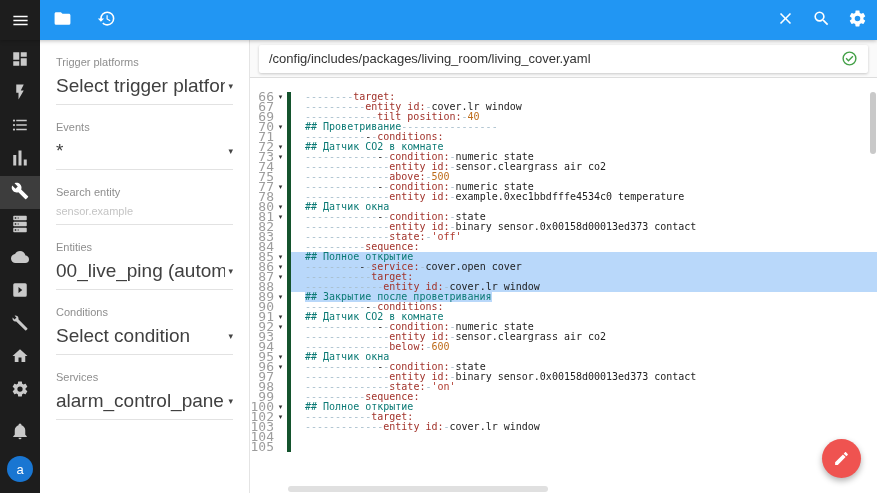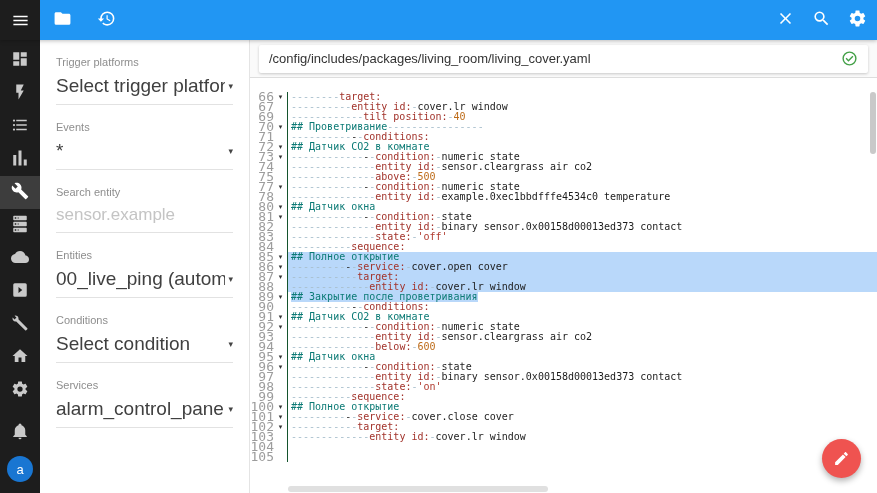--- a/index.html
+++ b/index.html
@@ -21,35 +21,35 @@
   .side-item.active svg{fill:#fff}
   .side-bell{margin-top:auto}
   .side-avatar-wrap{height:44px;display:flex;align-items:center;justify-content:center;cursor:pointer;margin-bottom:2px}
   .avatar{width:26px;height:26px;border-radius:50%;background:var(--avatar-bg,#1976d2);color:#fff;font-size:13px;display:flex;align-items:center;justify-content:center}
 
   .form-panel{position:absolute;left:40px;top:40px;bottom:0;width:210px;background:#fff;border-right:1px solid #e4e4e4;padding:16px 16px 0}
   .field{margin-bottom:16px}
   .field-label{font-size:11px;color:#8e8e8e;margin-bottom:7px}
   .field-control{display:flex;align-items:center;border-bottom:1px solid #e2e2e2;padding-bottom:7px;cursor:pointer}
   .field-value{flex:1;font-size:19px;color:#404040;white-space:nowrap;overflow:hidden}
-  .field-placeholder{flex:1;font-size:17px;color:#c4c4c4;white-space:nowrap;overflow:hidden}
+  .field-placeholder{flex:1;font-size:11px;color:#c4c4c4;white-space:nowrap;overflow:hidden}
   .caret{font-size:9px;color:#444;margin-left:3px}
 
   .main{position:absolute;left:250px;right:0;top:40px;bottom:0;background:#fff}
   .pathbar{height:38px;background:#fafafa;border-bottom:1px solid #ddd;display:flex;align-items:center;padding:0 9px}
   .path-card{flex:1;height:28px;background:#fff;border-radius:2px;box-shadow:0 1px 3px rgba(0,0,0,.2);display:flex;align-items:center;padding:0 10px}
   .path-text{flex:1;font-size:13px;color:#333}
   .check svg{width:17px;height:17px;fill:var(--check-green,#43a047)}
 
   .editor{position:absolute;left:0;right:0;top:50px;bottom:0;font-family:"DejaVu Sans Mono",monospace;font-size:10px;background:#fff;cursor:text}
   .lines{position:absolute;left:0;right:0;top:2px}
   .ed-line{display:flex;height:10px;line-height:10px;white-space:pre}
   .lnum{flex:0 0 24px;text-align:right;font-size:13px;color:#9c9c9c;cursor:pointer}
   .fold{flex:0 0 13px;text-align:center;font-size:7px;line-height:10px;color:#333;font-family:"Liberation Sans",sans-serif;cursor:pointer}
-  .codeseg{flex:1;border-left:1px solid #14532d;padding-left:3px;overflow:hidden}
+  .codeseg{flex:1;border-left:4px solid #14532d;padding-left:14px;overflow:hidden}
   .codeseg.sel-full{background:var(--selection,#b9d8fa)}
   .sel-text{background:var(--selection,#b9d8fa)}
   .tok-ws{color:var(--ws,#a9bfcd)}
   .tok-key{color:var(--key,#a2332b)}
   .tok-plain{color:var(--plain,#1c1c1c)}
   .tok-comment{color:var(--comment,#0b7a75)}
   .tok-number{color:var(--number,#bd6b18)}
   .tok-string{color:var(--string,#b03a2e)}
   .tok-meta{color:var(--meta,#333)}
   .vscroll{position:absolute;top:2px;right:1px;bottom:10px;width:6px}
@@ -257,21 +257,20 @@
         <div class="ed-line"><span class="lnum">91</span><span class="fold">▾</span><div class="codeseg"><span><span class="tok-comment">## Датчик CO2 в комнате</span></span></div></div>
         <div class="ed-line"><span class="lnum">92</span><span class="fold">▾</span><div class="codeseg"><span><span class="tok-ws">------------</span><span class="tok-meta">-</span><span class="tok-ws">-</span><span class="tok-key">condition:</span><span class="tok-ws">-</span><span class="tok-plain">numeric_state</span></span></div></div>
         <div class="ed-line"><span class="lnum">93</span><span class="fold"></span><div class="codeseg"><span><span class="tok-ws">--------------</span><span class="tok-key">entity_id:</span><span class="tok-ws">-</span><span class="tok-plain">sensor.cleargrass_air_co2</span></span></div></div>
         <div class="ed-line"><span class="lnum">94</span><span class="fold"></span><div class="codeseg"><span><span class="tok-ws">--------------</span><span class="tok-key">below:</span><span class="tok-ws">-</span><span class="tok-number">600</span></span></div></div>
         <div class="ed-line"><span class="lnum">95</span><span class="fold">▾</span><div class="codeseg"><span><span class="tok-comment">## Датчик окна</span></span></div></div>
         <div class="ed-line"><span class="lnum">96</span><span class="fold">▾</span><div class="codeseg"><span><span class="tok-ws">------------</span><span class="tok-meta">-</span><span class="tok-ws">-</span><span class="tok-key">condition:</span><span class="tok-ws">-</span><span class="tok-plain">state</span></span></div></div>
         <div class="ed-line"><span class="lnum">97</span><span class="fold"></span><div class="codeseg"><span><span class="tok-ws">--------------</span><span class="tok-key">entity_id:</span><span class="tok-ws">-</span><span class="tok-plain">binary_sensor.0x00158d00013ed373_contact</span></span></div></div>
         <div class="ed-line"><span class="lnum">98</span><span class="fold"></span><div class="codeseg"><span><span class="tok-ws">--------------</span><span class="tok-key">state:</span><span class="tok-ws">-</span><span class="tok-string">'on'</span></span></div></div>
         <div class="ed-line"><span class="lnum">99</span><span class="fold"></span><div class="codeseg"><span><span class="tok-ws">----------</span><span class="tok-key">sequence:</span></span></div></div>
         <div class="ed-line"><span class="lnum">100</span><span class="fold">▾</span><div class="codeseg"><span><span class="tok-comment">## Полное открытие</span></span></div></div>
-        <div class="ed-line"><span class="lnum">101</span><span class="fold">▾</span><div class="codeseg"><span><span class="tok-ws">---------</span><span class="tok-meta">-</span><span class="tok-ws">-</span><span class="tok-key">service:</span><span class="tok-ws">-</span><span class="tok-plain">cover.close_cover</span></span></div></div>
         <div class="ed-line"><span class="lnum">102</span><span class="fold">▾</span><div class="codeseg"><span><span class="tok-ws">-----------</span><span class="tok-key">target:</span></span></div></div>
         <div class="ed-line"><span class="lnum">103</span><span class="fold"></span><div class="codeseg"><span><span class="tok-ws">-------------</span><span class="tok-key">entity_id:</span><span class="tok-ws">-</span><span class="tok-plain">cover.lr_window</span></span></div></div>
         <div class="ed-line"><span class="lnum">104</span><span class="fold"></span><div class="codeseg"><span></span></div></div>
         <div class="ed-line"><span class="lnum">105</span><span class="fold"></span><div class="codeseg"><span></span></div></div>
       </div>
     <div class="vscroll">
         <div class="vthumb"></div>
       </div>
     <div class="hscroll">
         <div class="hthumb"></div>

